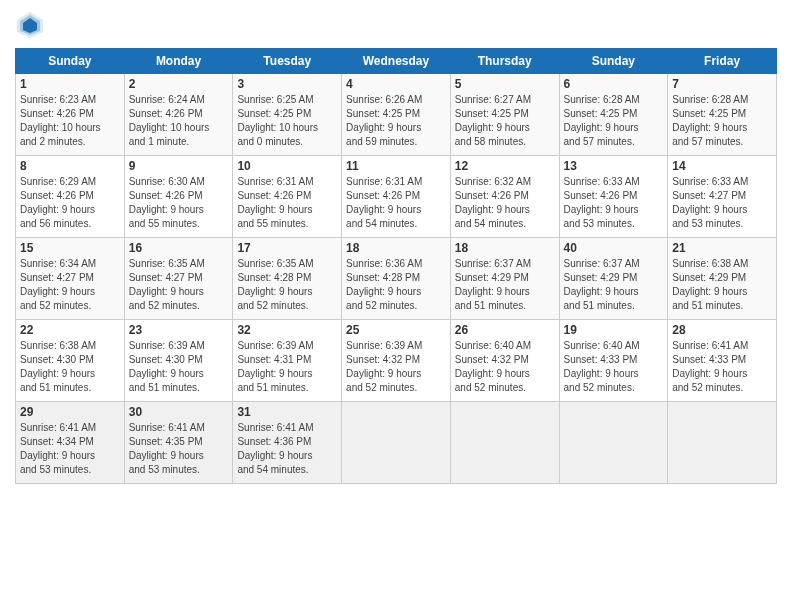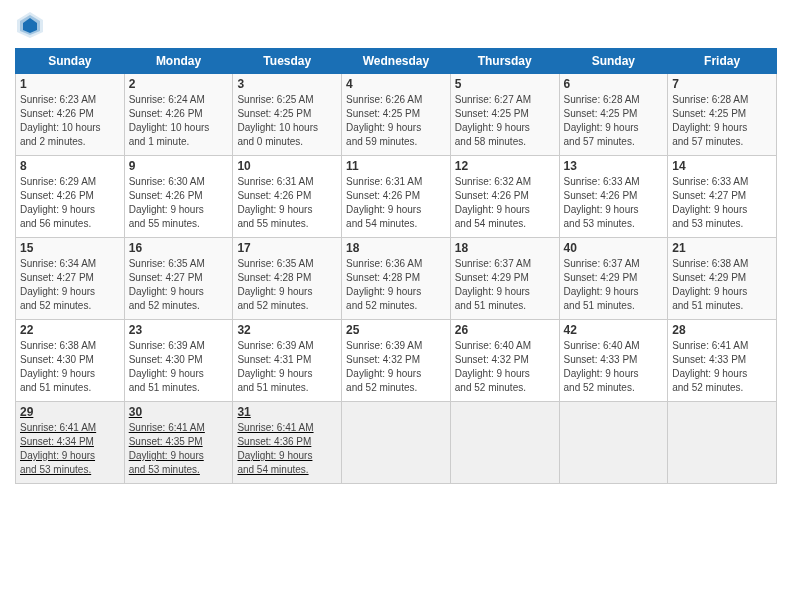--- a/index.html
+++ b/index.html
@@ -72,21 +72,20 @@
       padding: 3px 4px;
       width: calc(100% / 7);
       height: 82px;
       background: #fff;
     }
     .calendar-table tbody tr:nth-child(odd) td {
       background: #f9f9f9;
     }
     .calendar-table tbody tr:last-child td {
       background: #f0f0f0;
-      text-decoration: underline;
     }
     .day-num {
       font-size: 12px;
       font-weight: bold;
       color: #333;
       display: block;
       margin-bottom: 2px;
     }
     .day-info {
       font-size: 10px;
@@ -238,21 +237,21 @@
       </td>
           <td>
         <span class="day-num">25</span>
         <div class="day-info">Sunrise: 6:39 AM<br>Sunset: 4:32 PM<br>Daylight: 9 hours<br>and 52 minutes.</div>
       </td>
           <td>
         <span class="day-num">26</span>
         <div class="day-info">Sunrise: 6:40 AM<br>Sunset: 4:32 PM<br>Daylight: 9 hours<br>and 52 minutes.</div>
       </td>
           <td>
-        <span class="day-num">42</span>
+        <span class="day-num">19</span>
         <div class="day-info">Sunrise: 6:40 AM<br>Sunset: 4:33 PM<br>Daylight: 9 hours<br>and 52 minutes.</div>
       </td>
           <td>
         <span class="day-num">28</span>
         <div class="day-info">Sunrise: 6:41 AM<br>Sunset: 4:33 PM<br>Daylight: 9 hours<br>and 52 minutes.</div>
       </td>
         </tr>
         <tr>
           <td>
         <span class="day-num">29</span>

